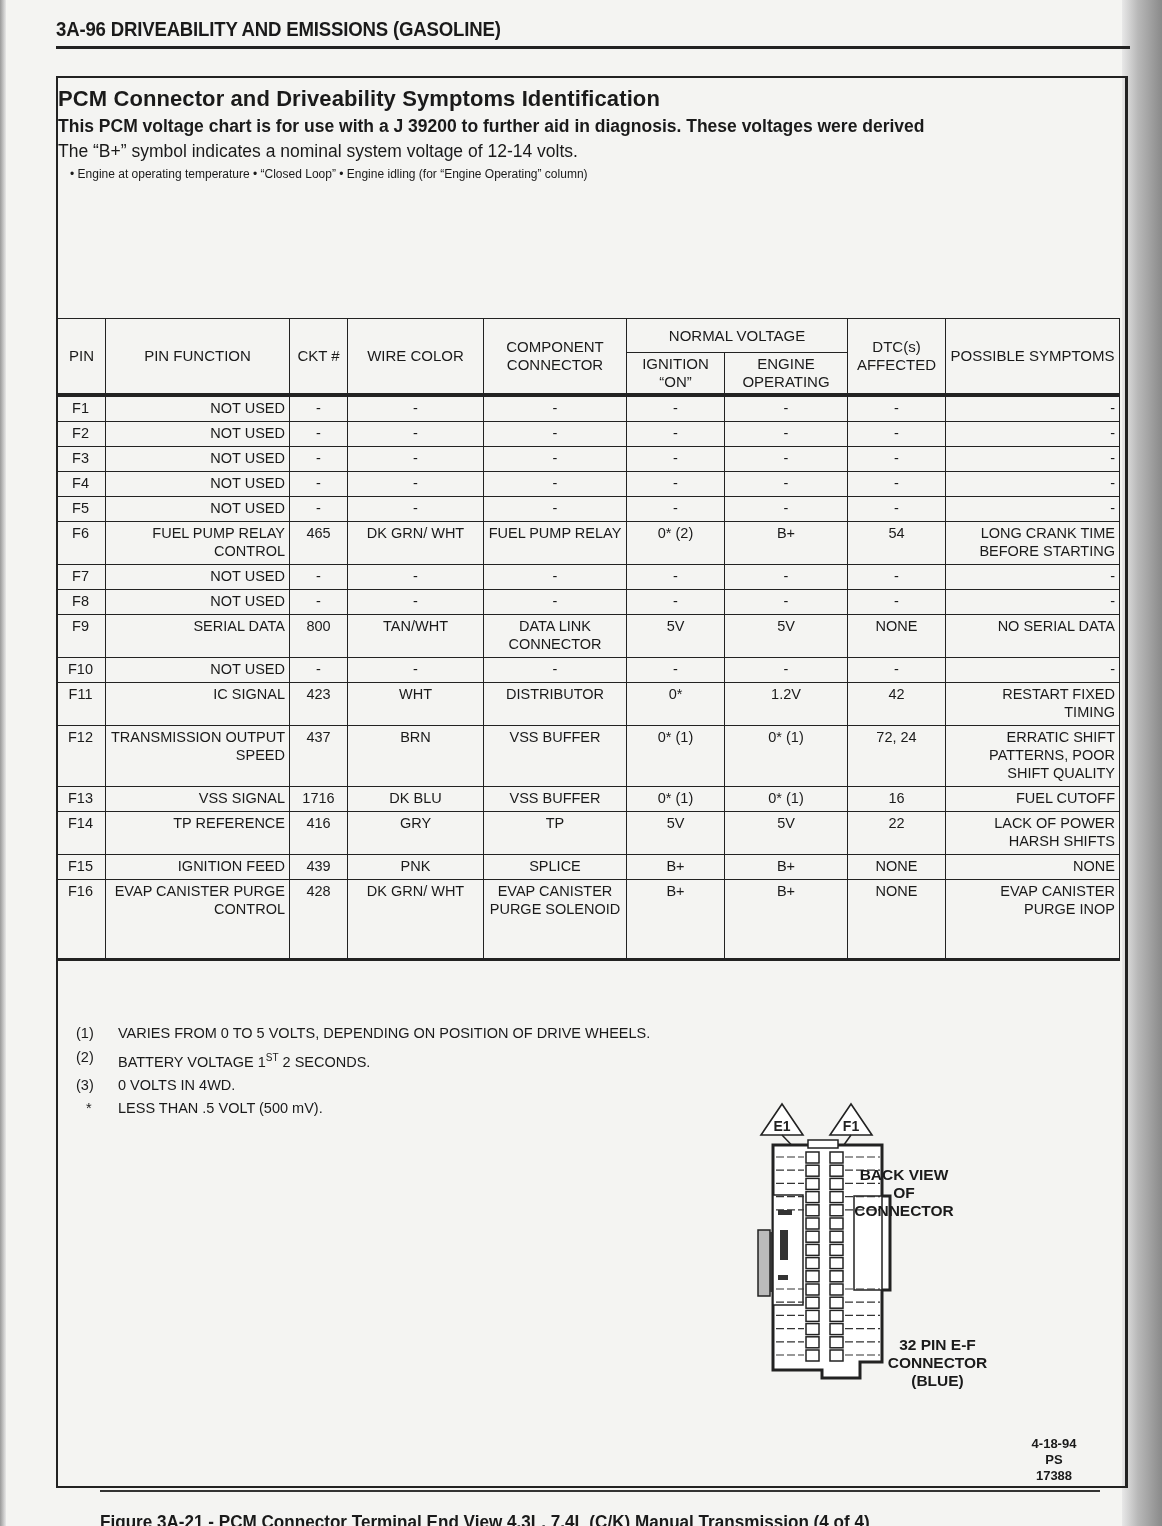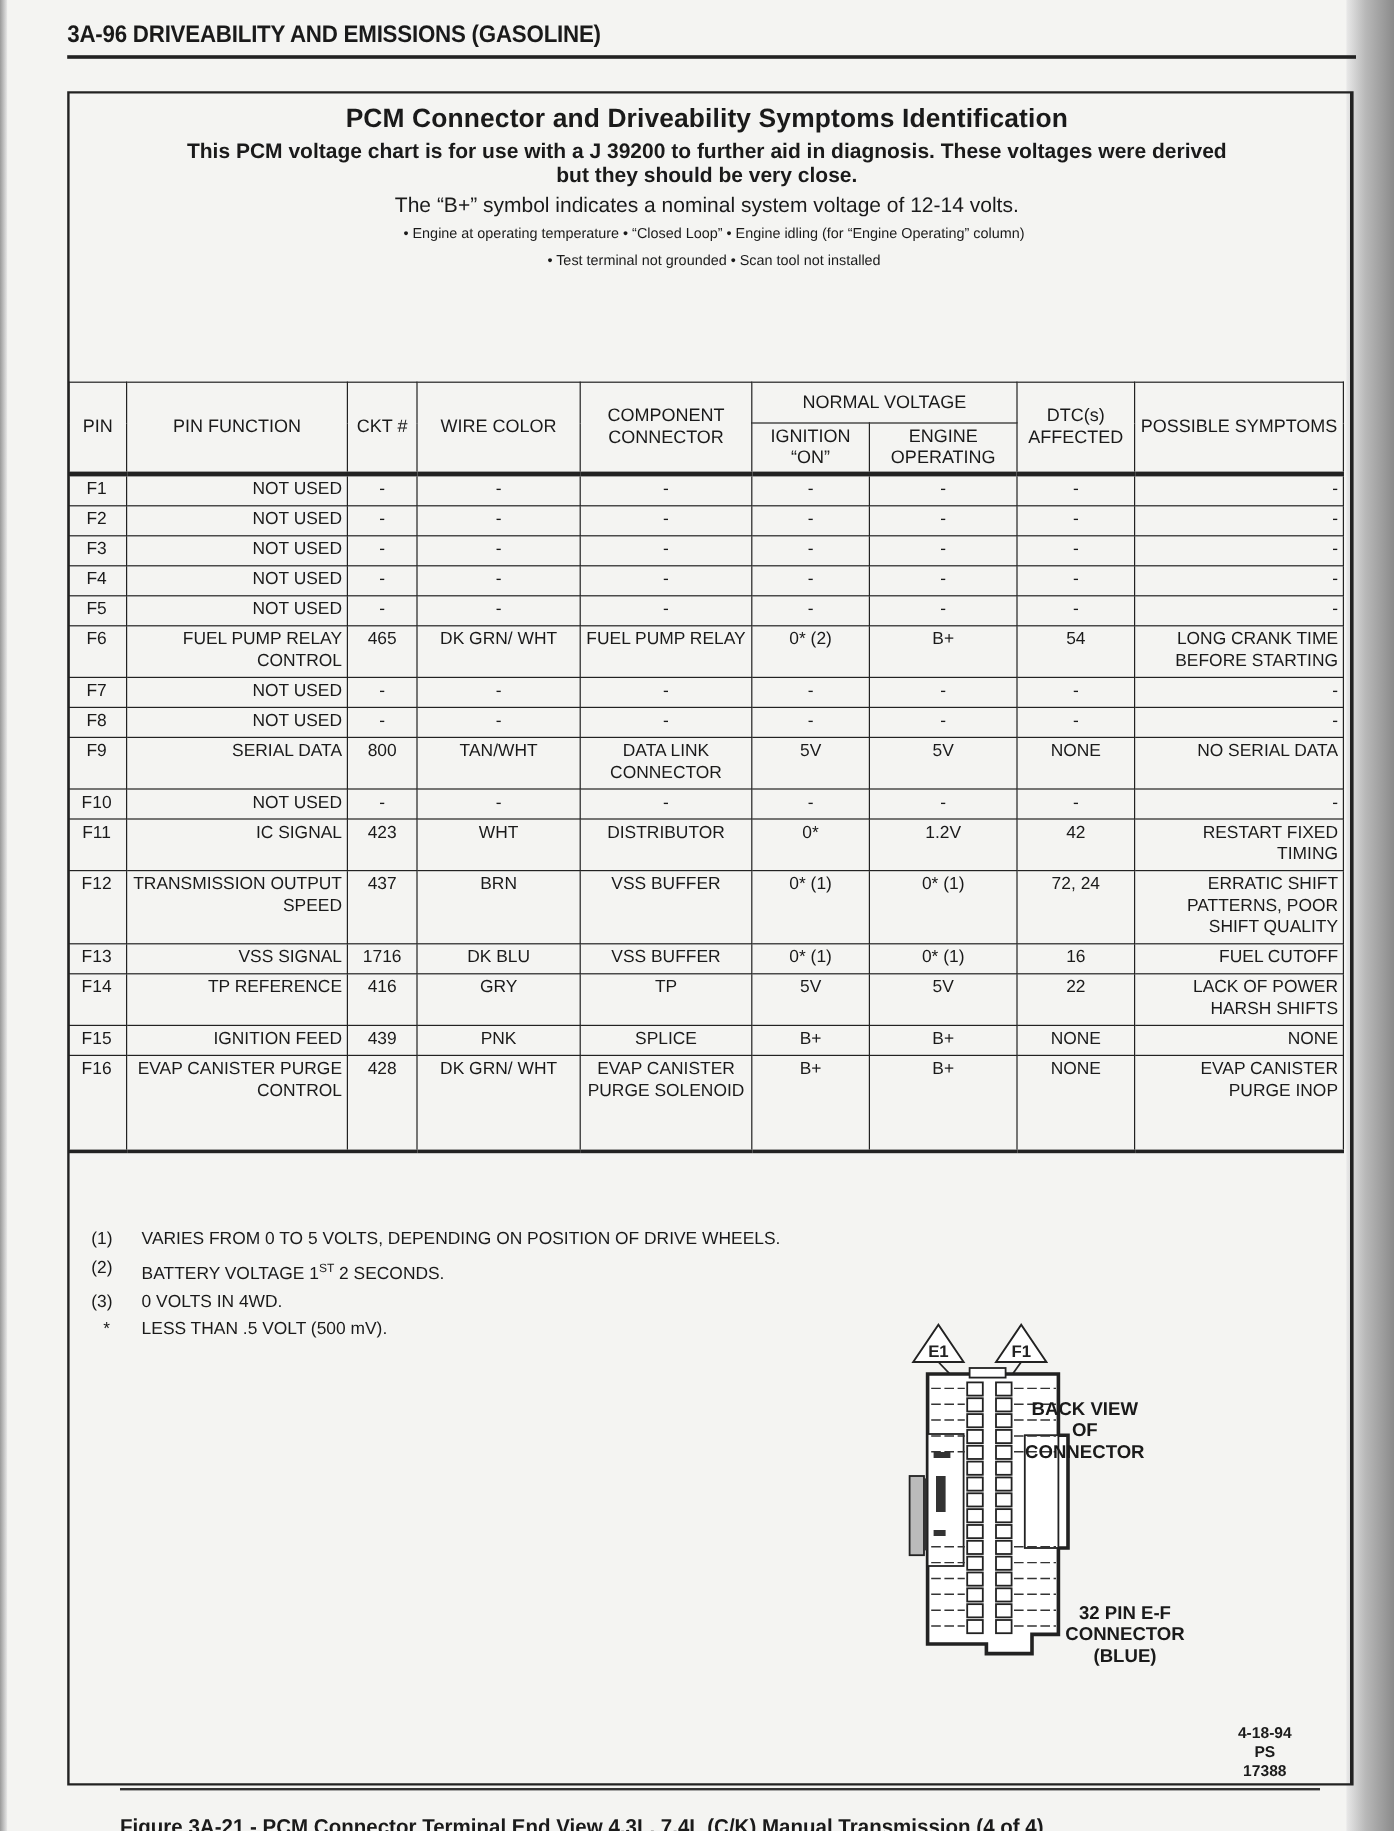--- a/index.html
+++ b/index.html
@@ -24,21 +24,21 @@
   .page-header span {
     font-weight: bold; font-size: 20px; letter-spacing: -0.2px;
     display: inline-block; margin-top: 2px;
     transform: scaleX(0.93); transform-origin: left;
   }
   .frame {
     position: absolute; left: 56px; top: 76px; width: 1072px; height: 1412px;
     border: 2px solid #222; border-right: 3px solid #222;
     box-sizing: border-box;
   }
-  .intro { position: absolute; left: 58px; top: 86px; width: 1062px; text-align: center; }
+  .intro { position: absolute; left: 58px; top: 86px; width: 1062px; }
   .intro .title { font-size: 22px; font-weight: bold; margin: 0 0 4px 0; letter-spacing: 0.1px; }
   .intro .body { font-size: 17.5px; font-weight: bold; line-height: 20px; margin: 0; }
   .intro .bplus { font-size: 17.5px; margin: 4px 0 0 0; line-height: 22px; }
   .intro .cond-title { font-size: 17.5px; margin: 6px 0 0 0; line-height: 22px; }
   .intro .cond { font-size: 12px; margin: 2px 0 0 12px; line-height: 21px; }
 
   table.pcm {
     position: absolute; left: 57px; top: 318px; width: 1062px;
     border-collapse: collapse; table-layout: fixed;
     font-size: 14.5px;
@@ -83,24 +83,22 @@
 
 <div class="page-header">
   <span>3A-96  DRIVEABILITY AND EMISSIONS (GASOLINE)</span>
 </div>
 
 <div class="frame"></div>
 
 <div class="intro">
   <p class="title">PCM Connector and Driveability Symptoms Identification</p>
   <p class="body">This PCM voltage chart is for use with a J 39200 to further aid in diagnosis.  These voltages were derived</p>
-  <p class="body">but they should be very close.</p>
   <p class="bplus">The “B+” symbol indicates a nominal system voltage of 12-14 volts.</p>
   <p class="cond">• Engine at operating temperature   • “Closed Loop”   • Engine idling (for “Engine Operating” column)</p>
-  <p class="cond">• Test terminal not grounded   • Scan tool not installed</p>
 </div>
 
 <table class="pcm">
   <colgroup>
     <col style="width:48px">
       <col style="width:184px">
       <col style="width:58px">
       <col style="width:136px">
     <col style="width:143px">
       <col style="width:98px">

